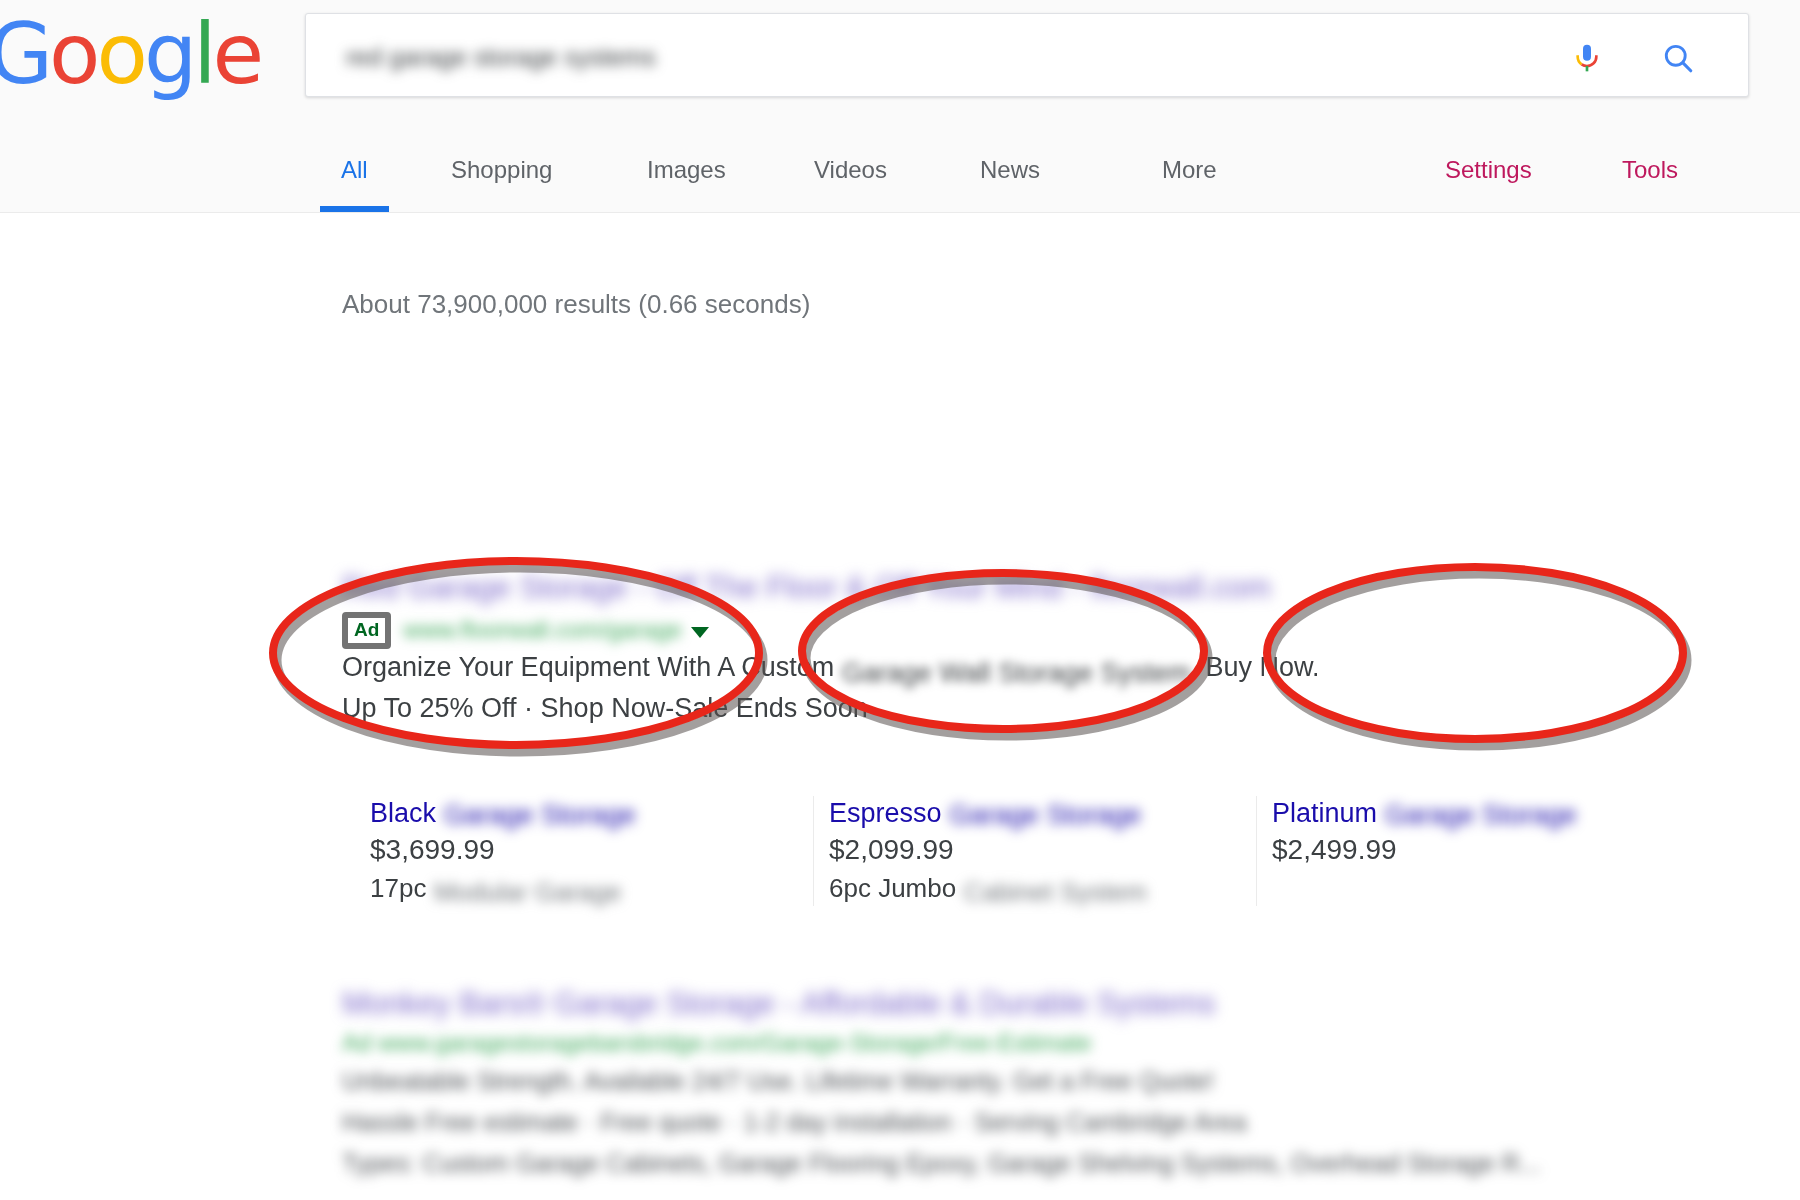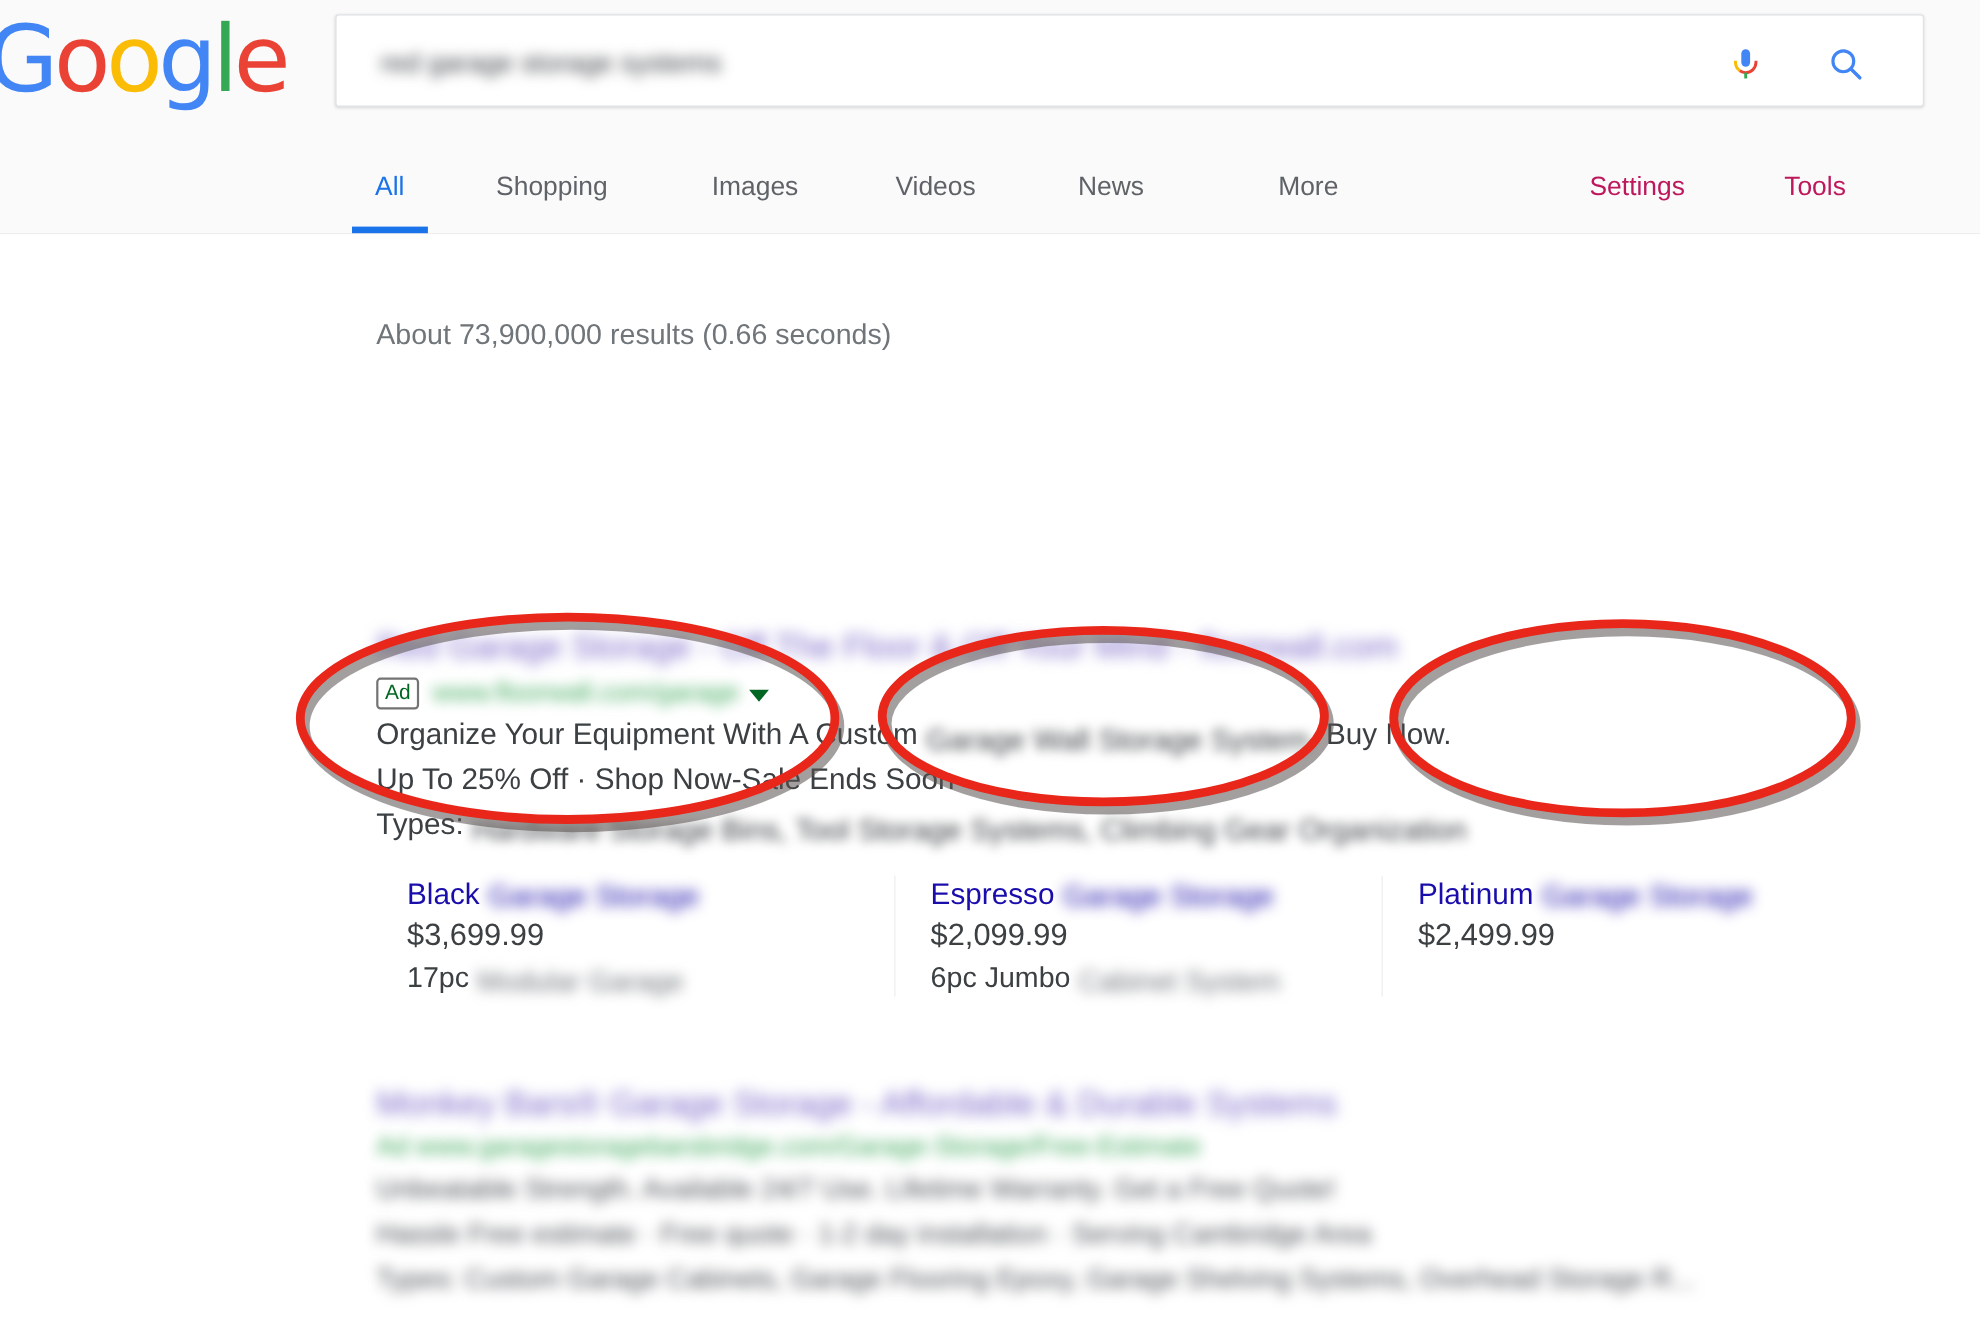--- a/index.html
+++ b/index.html
@@ -133,25 +133,25 @@
     overflow: hidden;
   }
   .ad-urlrow {
     margin-top: 5px;
     height: 34px;
     display: flex;
     align-items: center;
   }
   .ad-badge {
     display: inline-block;
-    border: 2px solid #737373;
+    border: 6px solid #737373;
     color: #006621;
     font-size: 19px;
     line-height: 20px;
-    font-weight: 400;
+    font-weight: 700;
     padding: 2px 6px 3px 6px;
     border-radius: 4px;
     margin-right: 12px;
   }
   .ad-url {
     color: #3aa757;
     font-size: 24px;
     filter: blur(6px);
     white-space: nowrap;
     user-select: none;
@@ -181,21 +181,21 @@
     top: 583px;
     width: 1330px;
     height: 110px;
     display: flex;
   }
   .card {
     position: relative;
     width: 443px;
     padding-right: 24px;
   }
-  .card + .card { border-left: 1px solid #ebebeb; padding-left: 32px; }
+  .card + .card { border-left: 1px solid #ebebeb; padding-left: 15px; }
   .card-name {
     color: #1a0dab;
     font-size: 27px;
     line-height: 34px;
     white-space: nowrap;
   }
   .card-price {
     color: #3c4043;
     font-weight: 400;
     font-size: 28px;
@@ -299,24 +299,20 @@
       <span class="ad-caret"></span>
     </div>
 
     <div class="ad-line">
       <span>Organize Your Equipment With A Custom</span>
       <span class="blur-soft" style="height:30px;line-height:30px;">Garage Wall Storage System</span><span>. Buy Now.</span>
     </div>
 
     <div class="ad-line">Up To 25% Off · Shop Now-Sale Ends Soon</div>
 
-    <div class="ad-line">
-      <span>Types:</span>
-      <span class="blur-soft" style="height:30px;line-height:30px;max-width:1180px;">Hardware Storage Bins, Tool Storage Systems, Climbing Gear Organization</span>
-    </div>
   </div>
 
   <div class="cards">
 
     <div class="card">
       <div class="card-name">
         <span>Black</span>
         <span class="blur-txt" style="color:#1a0dab;height:30px;line-height:30px;">Garage Storage</span>
       </div>
       <div class="card-price">$3,699.99</div>

